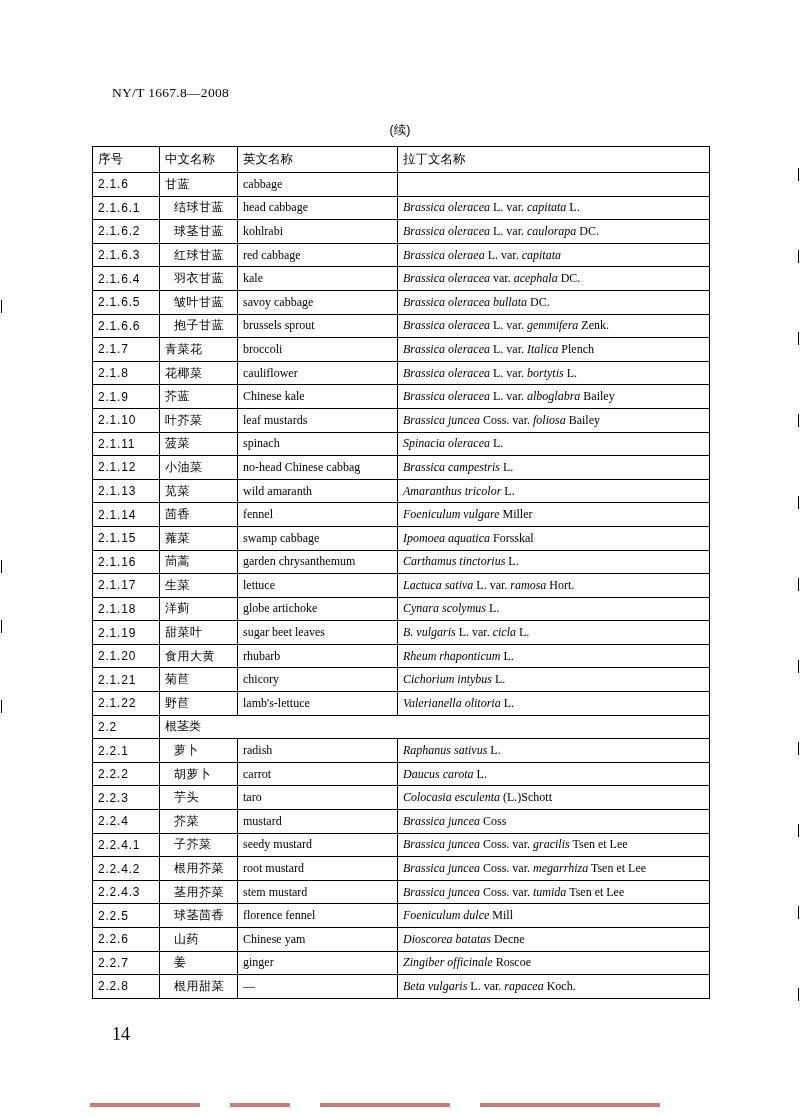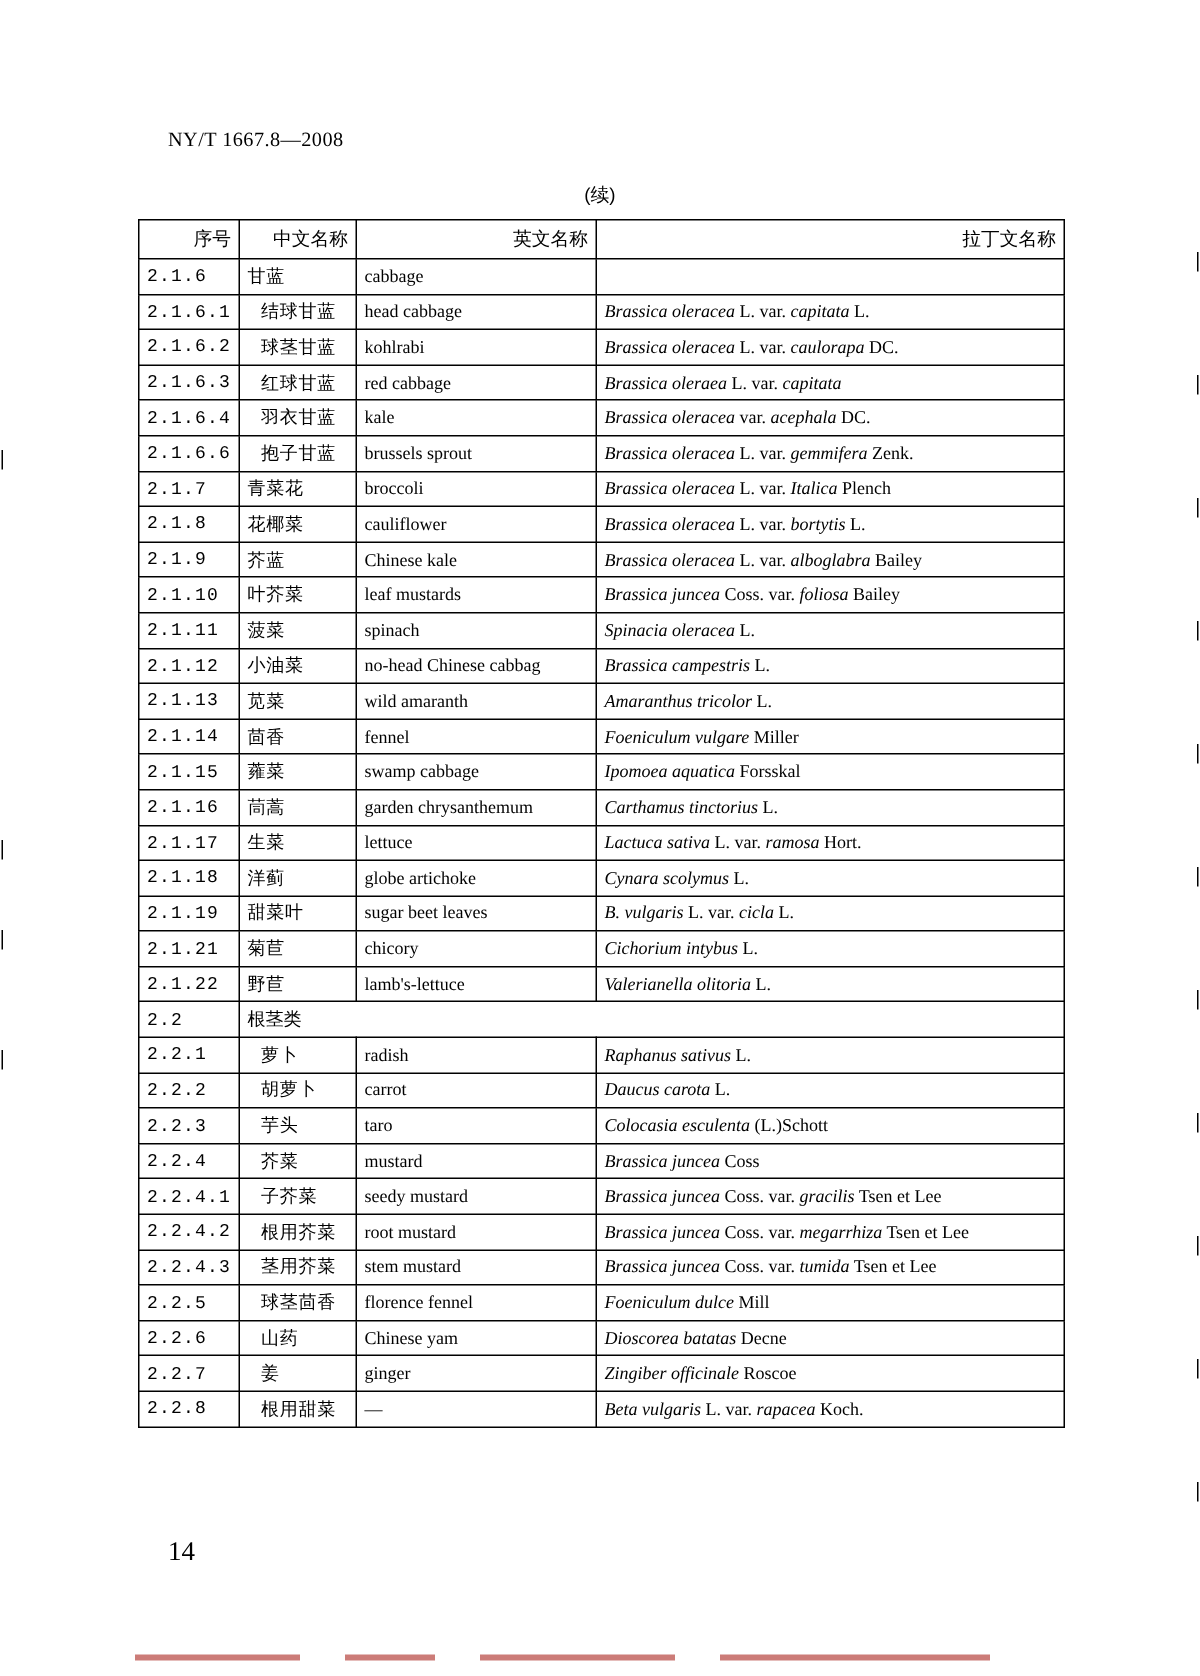--- a/index.html
+++ b/index.html
@@ -50,32 +50,32 @@
     border: 1px solid #000000;
     padding: 0 5px;
     height: 22.6px;
     font-size: 12px;
     vertical-align: middle;
     overflow: hidden;
     white-space: nowrap;
   }
   table.main th {
     font-weight: normal;
-    text-align: right;
+    text-align: left;
     font-family: "Liberation Sans", sans-serif;
     font-size: 12.5px;
     height: 25px;
   }
   col.c-no { width: 67px; }
   col.c-cn { width: 78px; }
   col.c-en { width: 160px; }
   col.c-la { width: 312px; }
 
   .cell-no {
-    font-family: Liberation Mono, monospace;
+    font-family: Liberation Sans, sans-serif;
     font-size: 12.5px;
     letter-spacing: 0.8px;
     padding-left: 8px;
   }
   .cell-cn {
     font-family: Liberation Serif, serif;
     font-size: 12.5px;
     letter-spacing: 0.5px;
     text-align: left;
   }
@@ -169,20 +169,26 @@
           <td class="cell-en">red cabbage</td>
           <td class="cell-la"><i>Brassica oleraea</i> L. var. <i>capitata</i></td>
         </tr>
         <tr>
           <td class="cell-no">2.1.6.4</td>
           <td class="cell-cn indent">羽衣甘蓝</td>
           <td class="cell-en">kale</td>
           <td class="cell-la"><i>Brassica oleracea</i> var. <i>acephala</i> DC.</td>
         </tr>
         <tr>
+          <td class="cell-no">2.1.6.5</td>
+          <td class="cell-cn indent">皱叶甘蓝</td>
+          <td class="cell-en">savoy cabbage</td>
+          <td class="cell-la"><i>Brassica oleracea bullata</i> DC.</td>
+        </tr>
+        <tr>
           <td class="cell-no">2.1.6.6</td>
           <td class="cell-cn indent">抱子甘蓝</td>
           <td class="cell-en">brussels sprout</td>
           <td class="cell-la"><i>Brassica oleracea</i> L. var. <i>gemmifera</i> Zenk.</td>
         </tr>
         <tr>
           <td class="cell-no">2.1.7</td>
           <td class="cell-cn">青菜花</td>
           <td class="cell-en">broccoli</td>
           <td class="cell-la"><i>Brassica oleracea</i> L. var. <i>Italica</i> Plench</td>
@@ -251,20 +257,26 @@
           <td class="cell-no">2.1.18</td>
           <td class="cell-cn">洋蓟</td>
           <td class="cell-en">globe artichoke</td>
           <td class="cell-la"><i>Cynara scolymus</i> L.</td>
         </tr>
         <tr>
           <td class="cell-no">2.1.19</td>
           <td class="cell-cn">甜菜叶</td>
           <td class="cell-en">sugar beet leaves</td>
           <td class="cell-la"><i>B. vulgaris</i> L. var. <i>cicla</i> L.</td>
+        </tr>
+        <tr>
+          <td class="cell-no">2.1.20</td>
+          <td class="cell-cn">食用大黄</td>
+          <td class="cell-en">rhubarb</td>
+          <td class="cell-la"><i>Rheum rhaponticum</i> L.</td>
         </tr>
         <tr>
           <td class="cell-no">2.1.21</td>
           <td class="cell-cn">菊苣</td>
           <td class="cell-en">chicory</td>
           <td class="cell-la"><i>Cichorium intybus</i> L.</td>
         </tr>
         <tr>
           <td class="cell-no">2.1.22</td>
           <td class="cell-cn">野苣</td>

